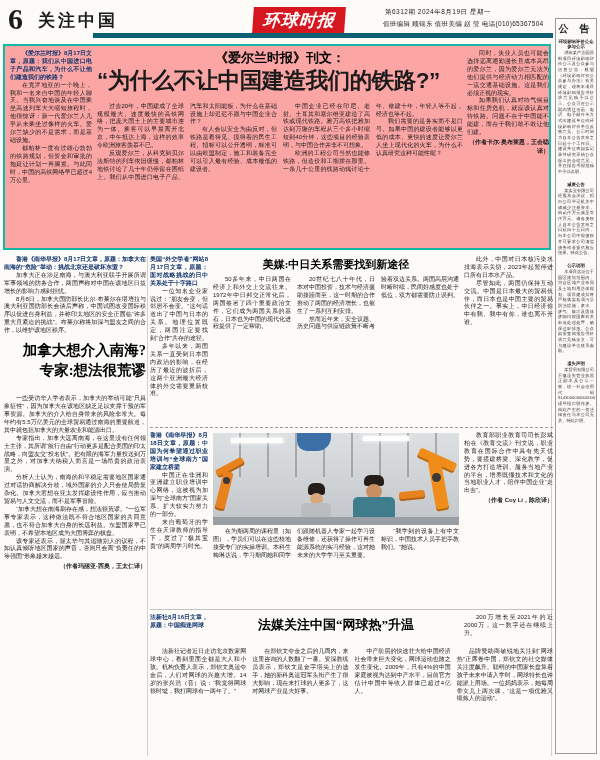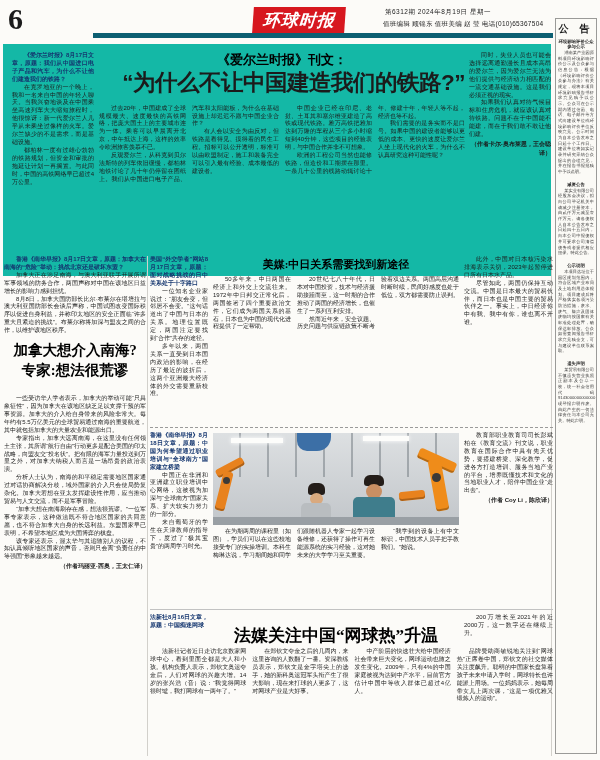--- a/index.html
+++ b/index.html
@@ -23,45 +23,45 @@
   .notice-title{font-size:10px;font-weight:bold;text-align:center;letter-spacing:4px;margin:1px 0 3px;}
   .notice-sec{margin-bottom:7px;}
   .notice-sec h4{margin:0 0 1px;font-size:4.4px;text-align:center;font-weight:bold;}
   .notice-sec p{margin:0;font-size:4.2px;line-height:1.35;text-align:justify;text-indent:1.5em;color:#3a3a3a;}
   
   .small p{margin:0;font-size:6px;line-height:1.32;text-align:justify;text-indent:2em;}
   .byline{font-size:6px;line-height:1.35;font-weight:bold;color:#14366f;text-align:justify;}
   .credit{font-size:6px;font-weight:bold;text-align:right;margin-top:1px;}
   .serifhead{font-family:"Liberation Serif",serif;font-weight:bold;color:#000;}
   
-  .lead-box{position:absolute;left:3px;top:44px;width:548px;height:232px;border:4px solid #14b8a6;
-            box-sizing:border-box;background:#14b8a6;}
+  .lead-box{position:absolute;left:3px;top:44px;width:548px;height:206px;border:2px solid #14b8a6;
+            box-sizing:border-box;background:#fca5a5;}
   .lead-intro{position:absolute;left:5px;top:4px;width:82px;height:196px;overflow:hidden;}
   .lead-center{position:absolute;left:92px;top:2px;width:366px;height:202px;overflow:hidden;}
   .lead-kicker{text-align:center;font-size:13px;margin:1px 0 2px;}
-  .lead-headline{text-align:right;font-size:22.5px;font-weight:900;letter-spacing:-.5px;
+  .lead-headline{text-align:left;font-size:22.5px;font-weight:900;letter-spacing:-.5px;
                  line-height:1.05;margin-bottom:10px;}
   .lead-body{column-count:4;column-gap:6px;height:146px;overflow:hidden;}
   .lead-right{position:absolute;left:462px;top:4px;width:82px;height:198px;overflow:hidden;}
   
   .canada{position:absolute;left:4px;top:256px;width:142px;height:500px;overflow:hidden;}
-  .canada-head{text-align:center;font-size:14.5px;line-height:1.35;margin:6px 0 15px;}
+  .canada-head{text-align:right;font-size:14.5px;line-height:1.35;margin:6px 0 15px;}
   
   .art{position:absolute;left:150px;width:403px;display:flex;gap:5px;}
   .art .colL{width:58px;flex:0 0 58px;overflow:hidden;}
   .art .colR{width:89px;flex:0 0 89px;overflow:hidden;}
   .art .colC{flex:1;overflow:hidden;}
   .japan{top:256px;height:168px;}
   .japan-head{text-align:center;font-size:11px;margin:1px 0 4px;}
   .japan-body{column-count:3;column-gap:6px;height:128px;overflow:hidden;}
   .luban{top:432px;height:172px;}
   .luban-head{text-align:center;font-size:15px;margin:0 0 3px;}
   .luban-under{column-count:3;column-gap:6px;height:46px;overflow:hidden;margin-top:3px;}
   .tennis{top:614px;height:142px;}
-  .tennis-head{text-align:center;font-size:17px;margin:10px 0 3px;}
+  .tennis-head{text-align:center;font-size:13px;margin:2px 0 3px;}
   .tennis-body{position:absolute;left:150px;top:648px;width:403px;height:108px;
                column-count:4;column-gap:6px;overflow:hidden;}
   
   .hdiv1{position:absolute;left:150px;top:427px;width:403px;border-top:1px dashed #9a9a9a;}
   .hdiv2{position:absolute;left:150px;top:609px;width:403px;border-top:1px solid #c2c2c2;}
   .vdiv-left{position:absolute;left:147px;top:256px;width:0;height:500px;border-left:1px solid #d2d0cb;}
   .vdiv-right{position:absolute;left:551px;top:256px;width:0;height:500px;border-left:1px solid #d2d0cb;}
   
   .photo-wrap{position:relative;margin:1px 0 0;}
   .photo{position:relative;width:100%;height:92px;background:linear-gradient(#dde0e2,#c2c6ca);overflow:hidden;}
@@ -93,20 +93,21 @@
   .man .face{width:16px;height:15px;background:#c98f63;}
   .man .torso{width:42px;height:28px;background:#3f7d8c;}
   .bench{position:absolute;left:0;right:0;bottom:0;height:8px;background:#999fa4;}
 </style>
 </head>
 <body>
 
 <div class="page">
 
   <div class="pagenum">6</div>
+  <div class="section-title">关注中国</div>
   <div class="masthead">环球时报</div>
   <div class="issue-line">第6312期  2024年8月19日  星期一</div>
   <div class="staff-line">值班编辑 顾锦东  值班美编 赵 莹  电话(010)65367504</div>
   <div class="teal-bar"></div>
 
   <div class="notice">
     <div class="notice-title">公 告</div>
     <div id="notice-secs">
         <div class="notice-sec">
           <h4>环境影响评价公众参与公示</h4>

